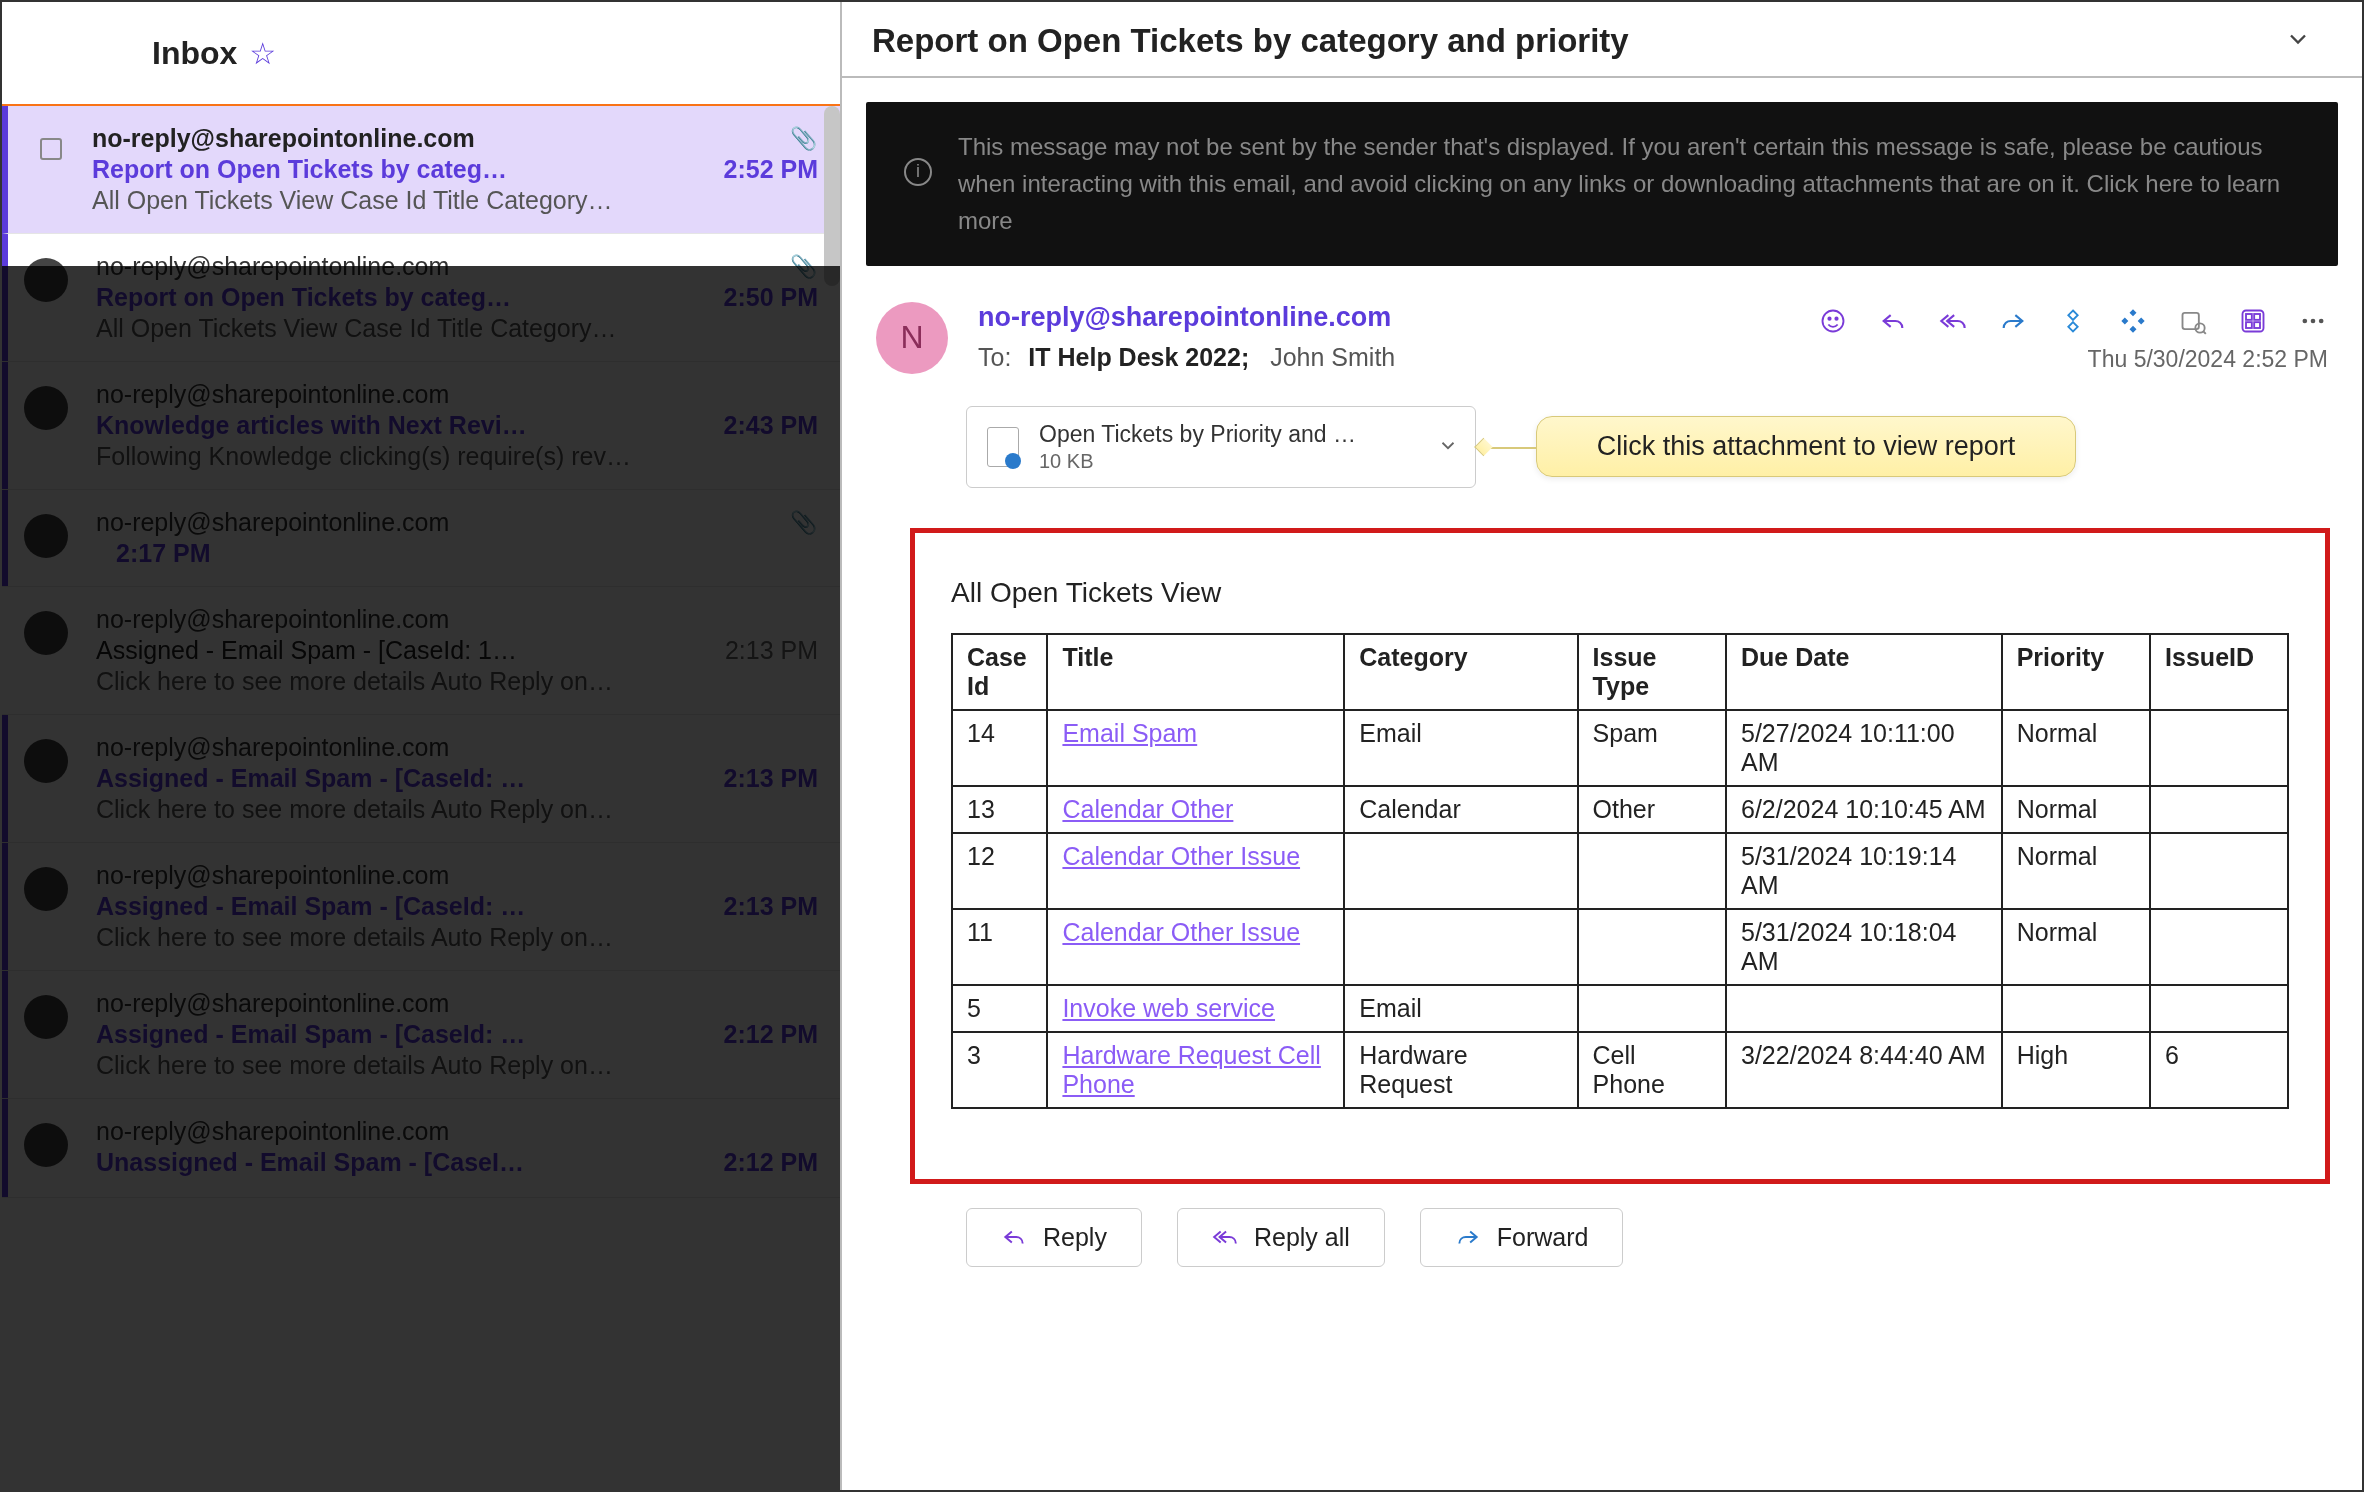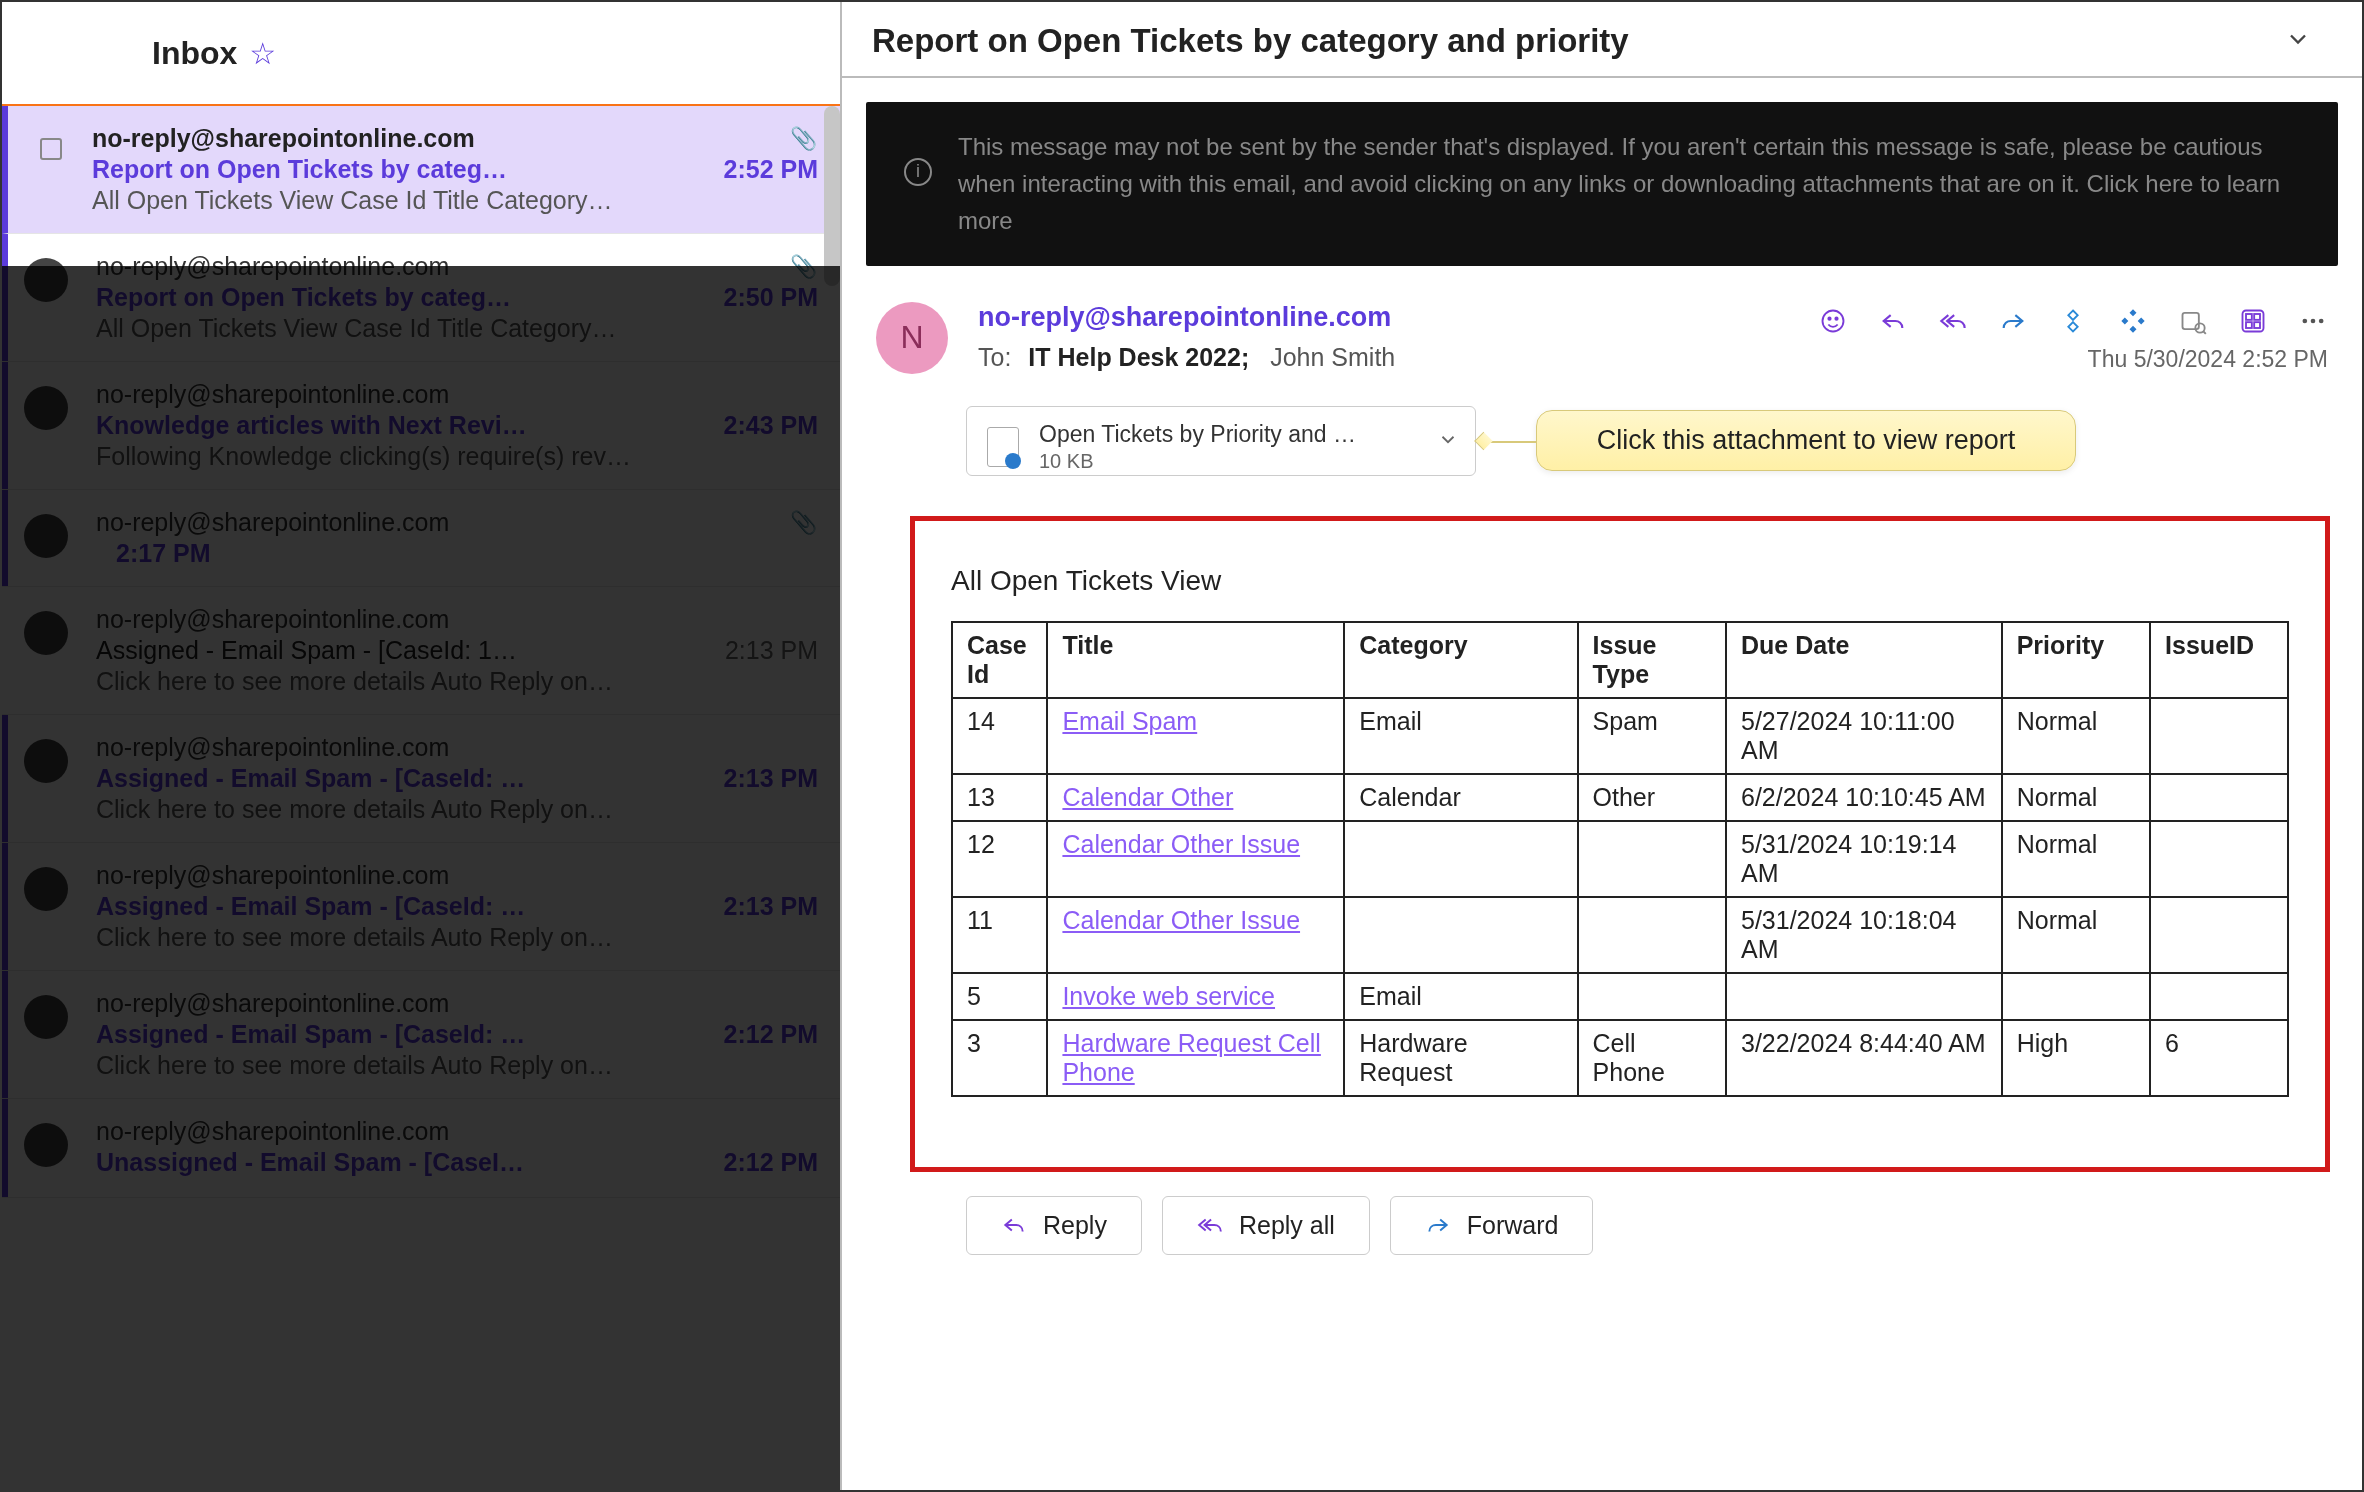--- a/index.html
+++ b/index.html
@@ -204,21 +204,21 @@
 
   .attach-row {
     display: flex;
     align-items: center;
     margin: 22px 0 30px 100px;
     position: relative;
   }
   .attachment {
     border: 1.5px solid #ccc;
     border-radius: 6px;
-    padding: 14px 50px 2px 20px;
+    padding: 14px 50px 14px 20px;
     display: flex;
     align-items: center;
     width: 510px;
     position: relative;
   }
   .attachment .doc-ic {
     width: 32px; height: 40px;
     border: 1.5px solid #aaa;
     border-radius: 3px;
     margin-right: 20px;
@@ -314,21 +314,21 @@
   col.c-id    { width: 90px; }
   col.c-title { width: 280px; }
   col.c-cat   { width: 220px; }
   col.c-itype { width: 140px; }
   col.c-due   { width: 260px; }
   col.c-prio  { width: 140px; }
   col.c-iid   { width: 130px; }
 
   .bottom-actions {
     display: flex;
-    gap: 20px;
+    gap: 35px;
     margin: 18px 0 0 100px;
   }
   .bottom-actions button {
     border: 1.5px solid #ccc;
     background: #fff;
     border-radius: 6px;
     padding: 14px 34px;
     font-size: 25px;
     display: flex;
     align-items: center;

